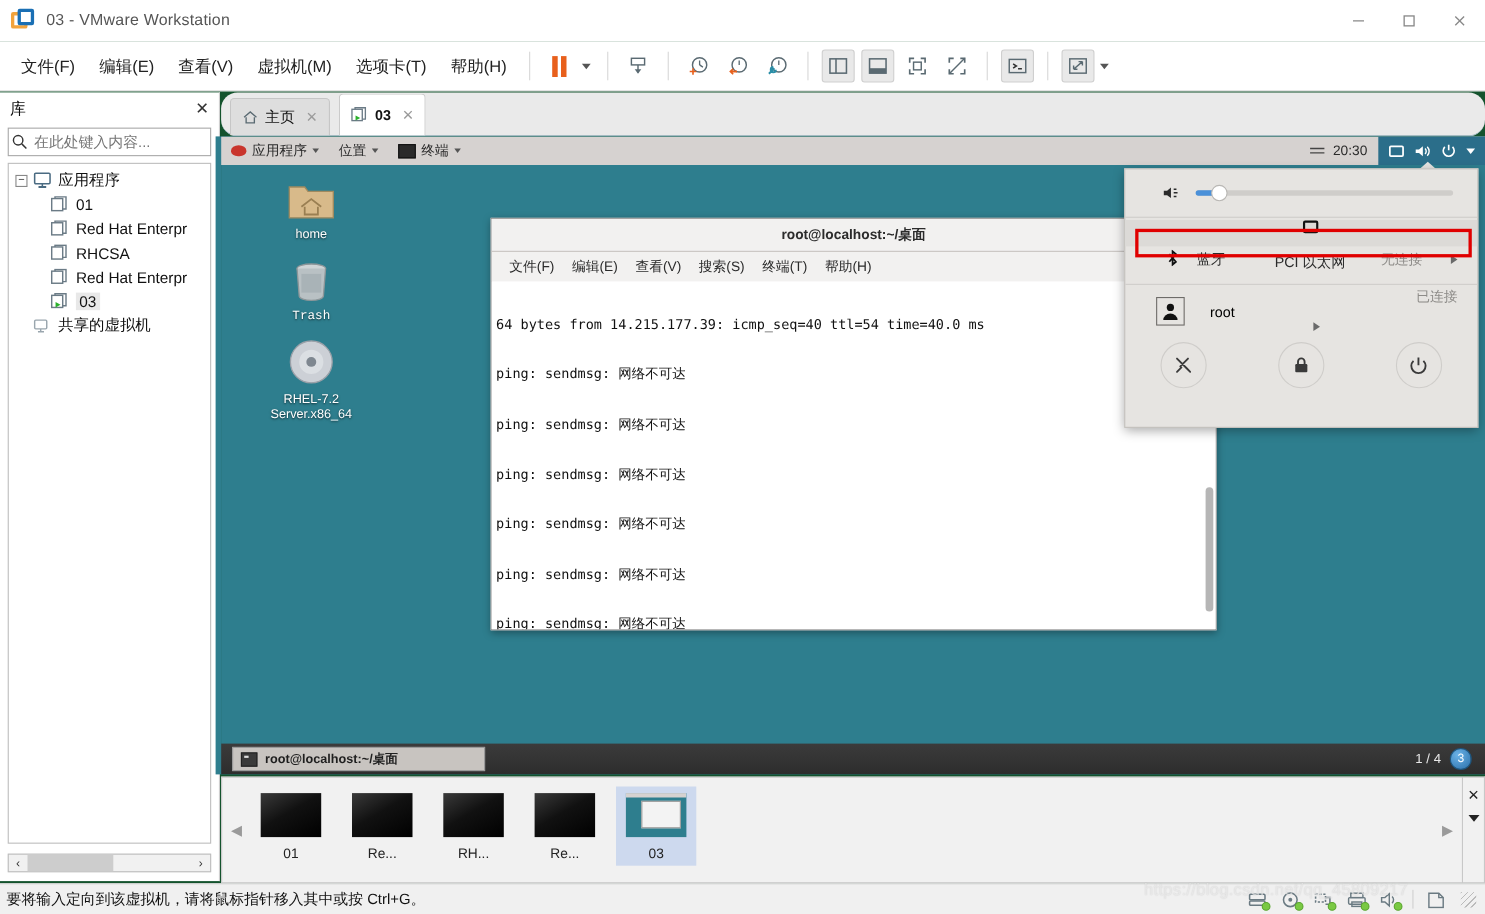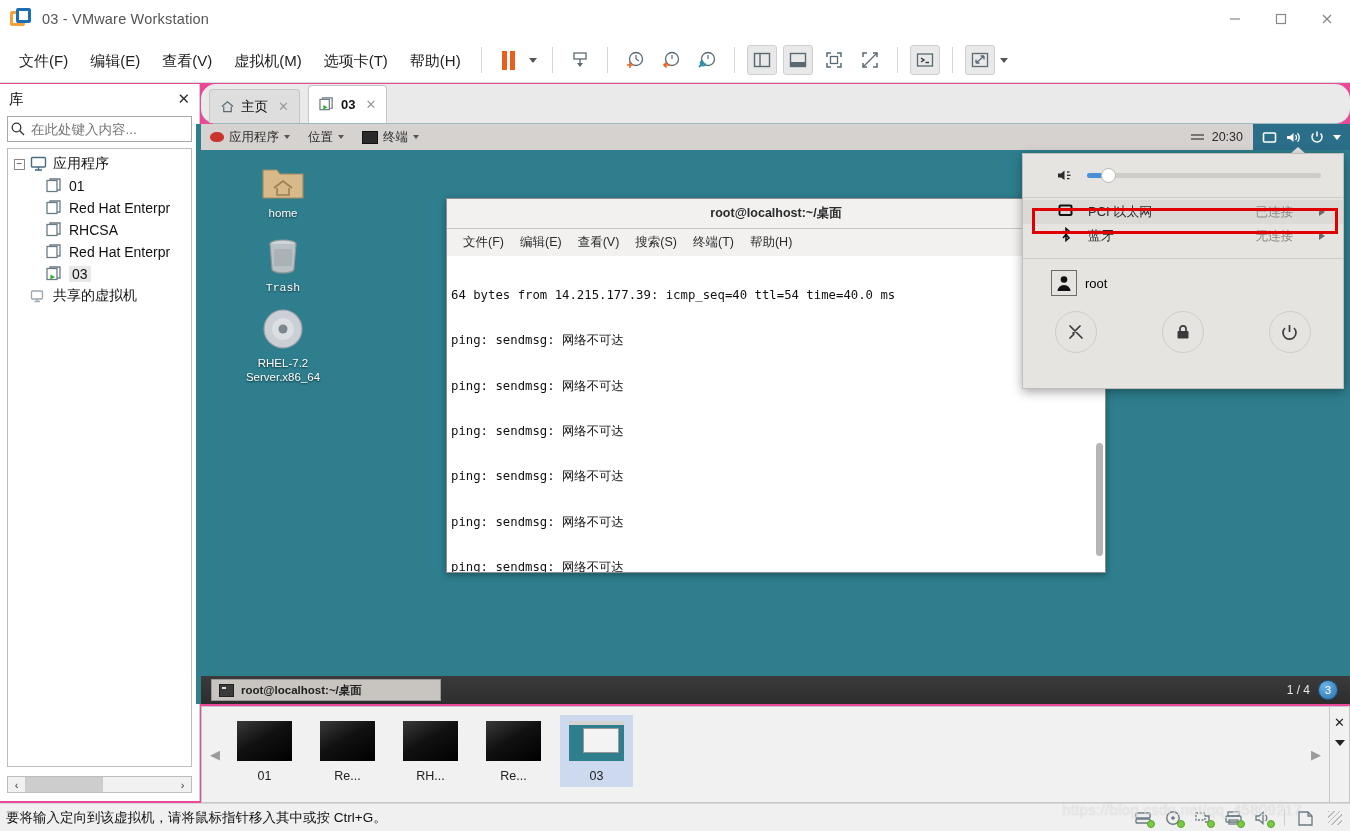--- a/index.html
+++ b/index.html
@@ -2,21 +2,21 @@
 <html><head>
 <meta charset="utf-8">
 <style>
   * { box-sizing: border-box; margin: 0; padding: 0; }
   html, body {
     width: 1350px; height: 831px;
     font-family: "Liberation Sans", "DejaVu Sans", sans-serif;
     overflow: hidden;
     background: #f0f0f0;
   }
-  #app { position: relative; width: 1350px; height: 831px; background: #ec4899; }
+  #app { position: relative; width: 1350px; height: 831px; background: #14532d; }
 
   
   .titlebar {
     position: absolute; left: 0; top: 0; width: 1350px; height: 38px;
     background: #ffffff; display: flex; align-items: center;
   }
   .titlebar .tb-icon { margin-left: 10px; width: 22px; height: 22px; position: relative; }
   .tb-icon .sq1 { position: absolute; left: 0; top: 3px; width: 15px; height: 15px;
      border: 3px solid #f2a33c; border-radius: 2px; }
   .tb-icon .sq2 { position: absolute; left: 6px; top: 0px; width: 15px; height: 15px;
@@ -153,24 +153,24 @@
   .slider .fill { position: absolute; left: 0; top: 0; height: 5px; width: 8%; background: #4a90d9; border-radius: 3px; }
   .slider .knob { position: absolute; left: 6%; top: -5px; width: 15px; height: 15px;
      border-radius: 50%; background: #fff; border: 1px solid #b9b7b4; }
   .gm-sep { height: 1px; background: #cfcdca; margin: 2px 0; }
   .gm-row { display: flex; align-items: center; height: 24px; padding: 0 18px 0 34px;
      font-size: 13px; color: #2b2b2b; gap: 14px; }
   .gm-row .gm-ico { width: 17px; text-align: center; flex: none; }
   .gm-row .gm-state { margin-left: auto; color: #8d8b88; font-size: 12.5px; }
   .gm-row .gm-arr { width: 0; height: 0; border-top: 4.5px solid transparent;
      border-bottom: 4.5px solid transparent; border-left: 6px solid #6a6a6a; margin-left: 12px; }
-  .gm-row.highlight { background: #dcdad7; }
+  .gm-row.highlight { background: #dcdad7; flex-direction: column; }
   .redbox { position: absolute; left: 1032px; top: 208px; width: 306px; height: 26px;
      border: 3px solid #e00000; }
-  .gm-user { display: flex; align-items: center; height: 36px; padding: 0 8px 0 28px; gap: 8px; font-size: 13px; text-align: right; }
+  .gm-user { display: flex; align-items: center; height: 36px; padding: 0 8px 0 28px; gap: 23px; font-size: 13px; text-align: right; }
   .gm-user .ava { width: 26px; height: 26px; border: 1px solid #6e6c69; background: #e6e4e1;
      display:flex;align-items:center;justify-content:center; }
   .gm-btns { display: flex; justify-content: space-around; align-items: center; padding-top: 10px; }
   .gm-cbtn { width: 42px; height: 42px; border-radius: 50%; border: 1px solid #cfcdca;
      display: flex; align-items: center; justify-content: center; color: #3a3a3a; }
 
   
   .thumbbar { position: absolute; left: 201px; top: 706px; width: 1129px; height: 97px;
      background: #f1f1f1; border: 1px solid #c8c8c8; display: flex; align-items: center; }
   .tb-arrow { width: 26px; text-align: center; color: #9a9a9a; font-size: 13px; }
@@ -196,21 +196,21 @@
   .statusbar { position: absolute; left: 0; bottom: 0; width: 1350px; height: 28px;
      background: #f0f0f0; border-top: 1px solid #d8d8d8; display: flex; align-items: center; }
   .statusbar .stext { margin-left: 6px; font-size: 13.5px; color: #111; }
   .sb-icons { margin-left: auto; display: flex; align-items: center; gap: 11px; padding-right: 8px; }
   .sb-ic { position: relative; width: 19px; height: 16px; }
   .sb-ic .dot { position: absolute; right: -2px; bottom: -2px; width: 8px; height: 8px;
      border-radius: 50%; background: #7ac943; border: 1px solid #5aa52f; }
   .sb-sep { width: 1px; height: 17px; background: #cfcfcf; }
   .grip { width: 14px; height: 14px; margin-left: 2px;
      background: repeating-linear-gradient(135deg,#bbb 0 1px,transparent 1px 4px); }
-  .watermark { position: absolute; left: 1062px; bottom: 13px; font-size: 15px;
+  .watermark { position: absolute; left: 1040px; bottom: 13px; font-size: 15px;
      color: rgba(255,255,255,.55); letter-spacing: .3px; pointer-events: none;
      text-shadow: 0 0 1px rgba(150,150,150,.5); white-space: nowrap; }
   .vsplit { position: absolute; left: 196px; top: 124px; width: 5px; height: 580px; background: #2e7e8e; }
 </style>
 </head>
 <body>
 
 <div id="app">
 
   <div class="titlebar">

